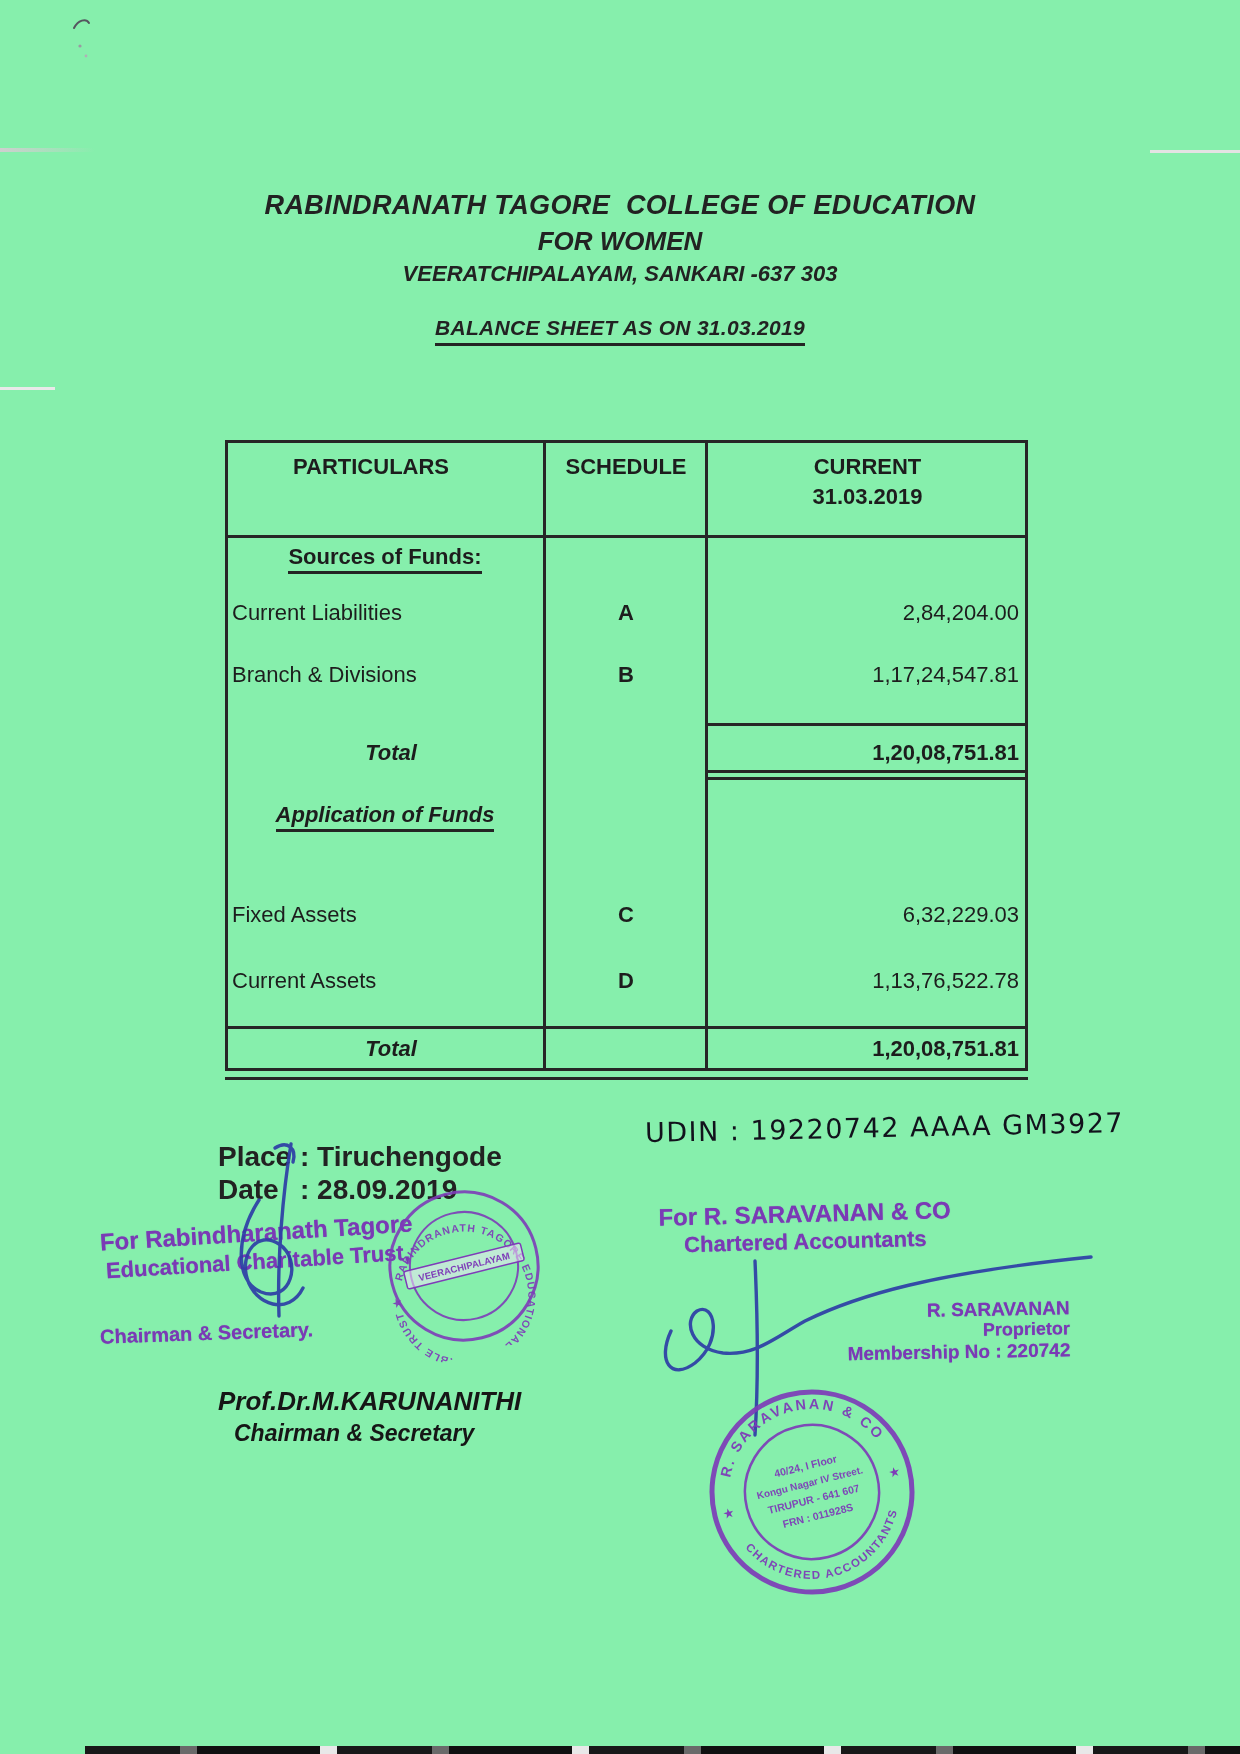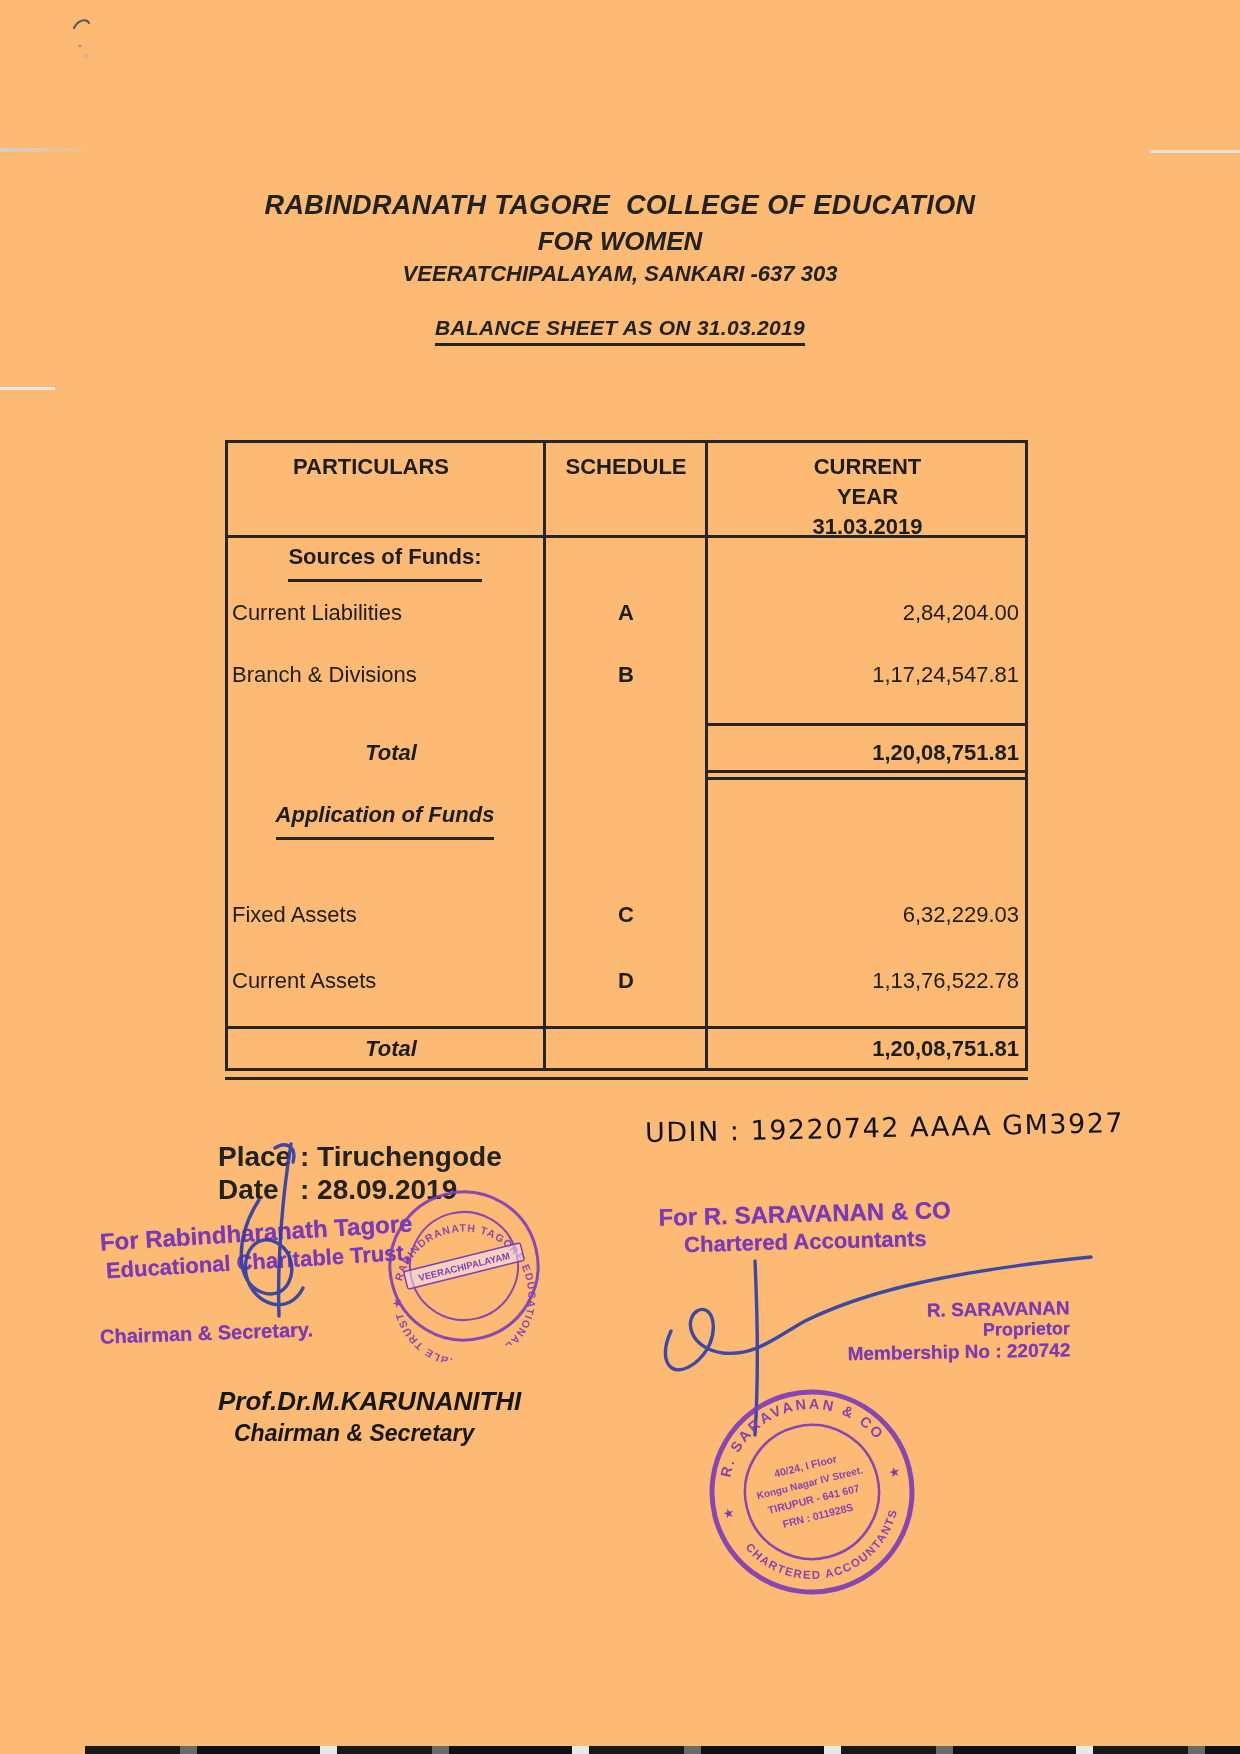--- a/index.html
+++ b/index.html
@@ -1,16 +1,16 @@
 <!DOCTYPE html>
 <html><head>
 <meta charset="utf-8">
 <style>
   html,body{margin:0;padding:0;background:#9a9a9a;}
-  .page{position:relative;width:1240px;height:1754px;margin:0 auto;background:#fdba74;
+  .page{position:relative;width:1240px;height:1754px;margin:0 auto;background:#86efac;
         font-family:"Liberation Sans",sans-serif;color:#1c1c1c;overflow:hidden;}
   .abs{position:absolute;}
   
   .ttl{position:absolute;left:0;width:100%;text-align:center;font-weight:bold;font-style:italic;
        white-space:pre-wrap;color:#222;}
   .ttl1{top:190px;font-size:27px;letter-spacing:.4px;}
   .ttl2{top:226px;font-size:26px;}
   .ttl3{top:261px;font-size:22px;}
   .sheetwrap{position:absolute;top:316px;left:0;width:100%;text-align:center;}
   .sheetwrap span{display:inline-block;font-weight:bold;font-style:italic;font-size:21px;
@@ -30,21 +30,21 @@
   .t1b1{top:330px;left:482px;right:0;height:2.5px;}
   .t1b2{top:337px;left:482px;right:0;height:2.5px;}
   .t2top{top:586px;left:0;right:0;height:3px;}
   .cell{position:absolute;font-size:22px;color:#1d1d1d;}
   .hc{font-weight:bold;text-align:center;}
   .h-part{top:14px;left:0;width:292px;}
   .h-sched{top:14px;left:320px;width:162px;}
   .h-curr{top:12px;left:482px;width:321px;line-height:30px;}
   .h-curr div{display:block;}
   .sec-head{left:0;width:320px;text-align:center;font-weight:bold;}
-  .sec-head span{border-bottom:3px solid #242424;padding-bottom:10px;}
+  .sec-head span{border-bottom:3px solid #242424;padding-bottom:2px;}
   .sec1{top:104px;}
   .sec2{top:362px;font-style:italic;}
   .lbl{left:7px;width:306px;text-align:left;}
   .sch{left:320px;width:162px;text-align:center;font-weight:bold;}
   .val{left:482px;width:312px;text-align:right;}
   .r1a{top:160px;} .r1b{top:222px;}
   .tt1{top:300px;} .r2a{top:462px;} .r2b{top:528px;} .tt2{top:596px;}
   .total-lbl{font-weight:bold;font-style:italic;text-align:center;left:0;width:320px;padding-left:6px;}
   .total-val{font-weight:bold;}
   
@@ -112,21 +112,20 @@
     <div class="ln t1b1"></div>
     <div class="ln t1b2"></div>
     <div class="ln t2top"></div>
     <div class="ln edge-bottom1"></div>
     <div class="ln edge-bottom2"></div>
 
     <div class="cell hc h-part">PARTICULARS</div>
     <div class="cell hc h-sched">SCHEDULE</div>
     <div class="cell hc h-curr">
       <div>CURRENT</div>
-      <div>YEAR</div>
       <div>31.03.2019</div>
     </div>
 
     <div class="cell sec-head sec1">
       <span>Sources of Funds:</span>
     </div>
 
     <div class="cell lbl r1a">Current Liabilities</div>
     <div class="cell sch r1a">A</div>
     <div class="cell val r1a">2,84,204.00</div>

